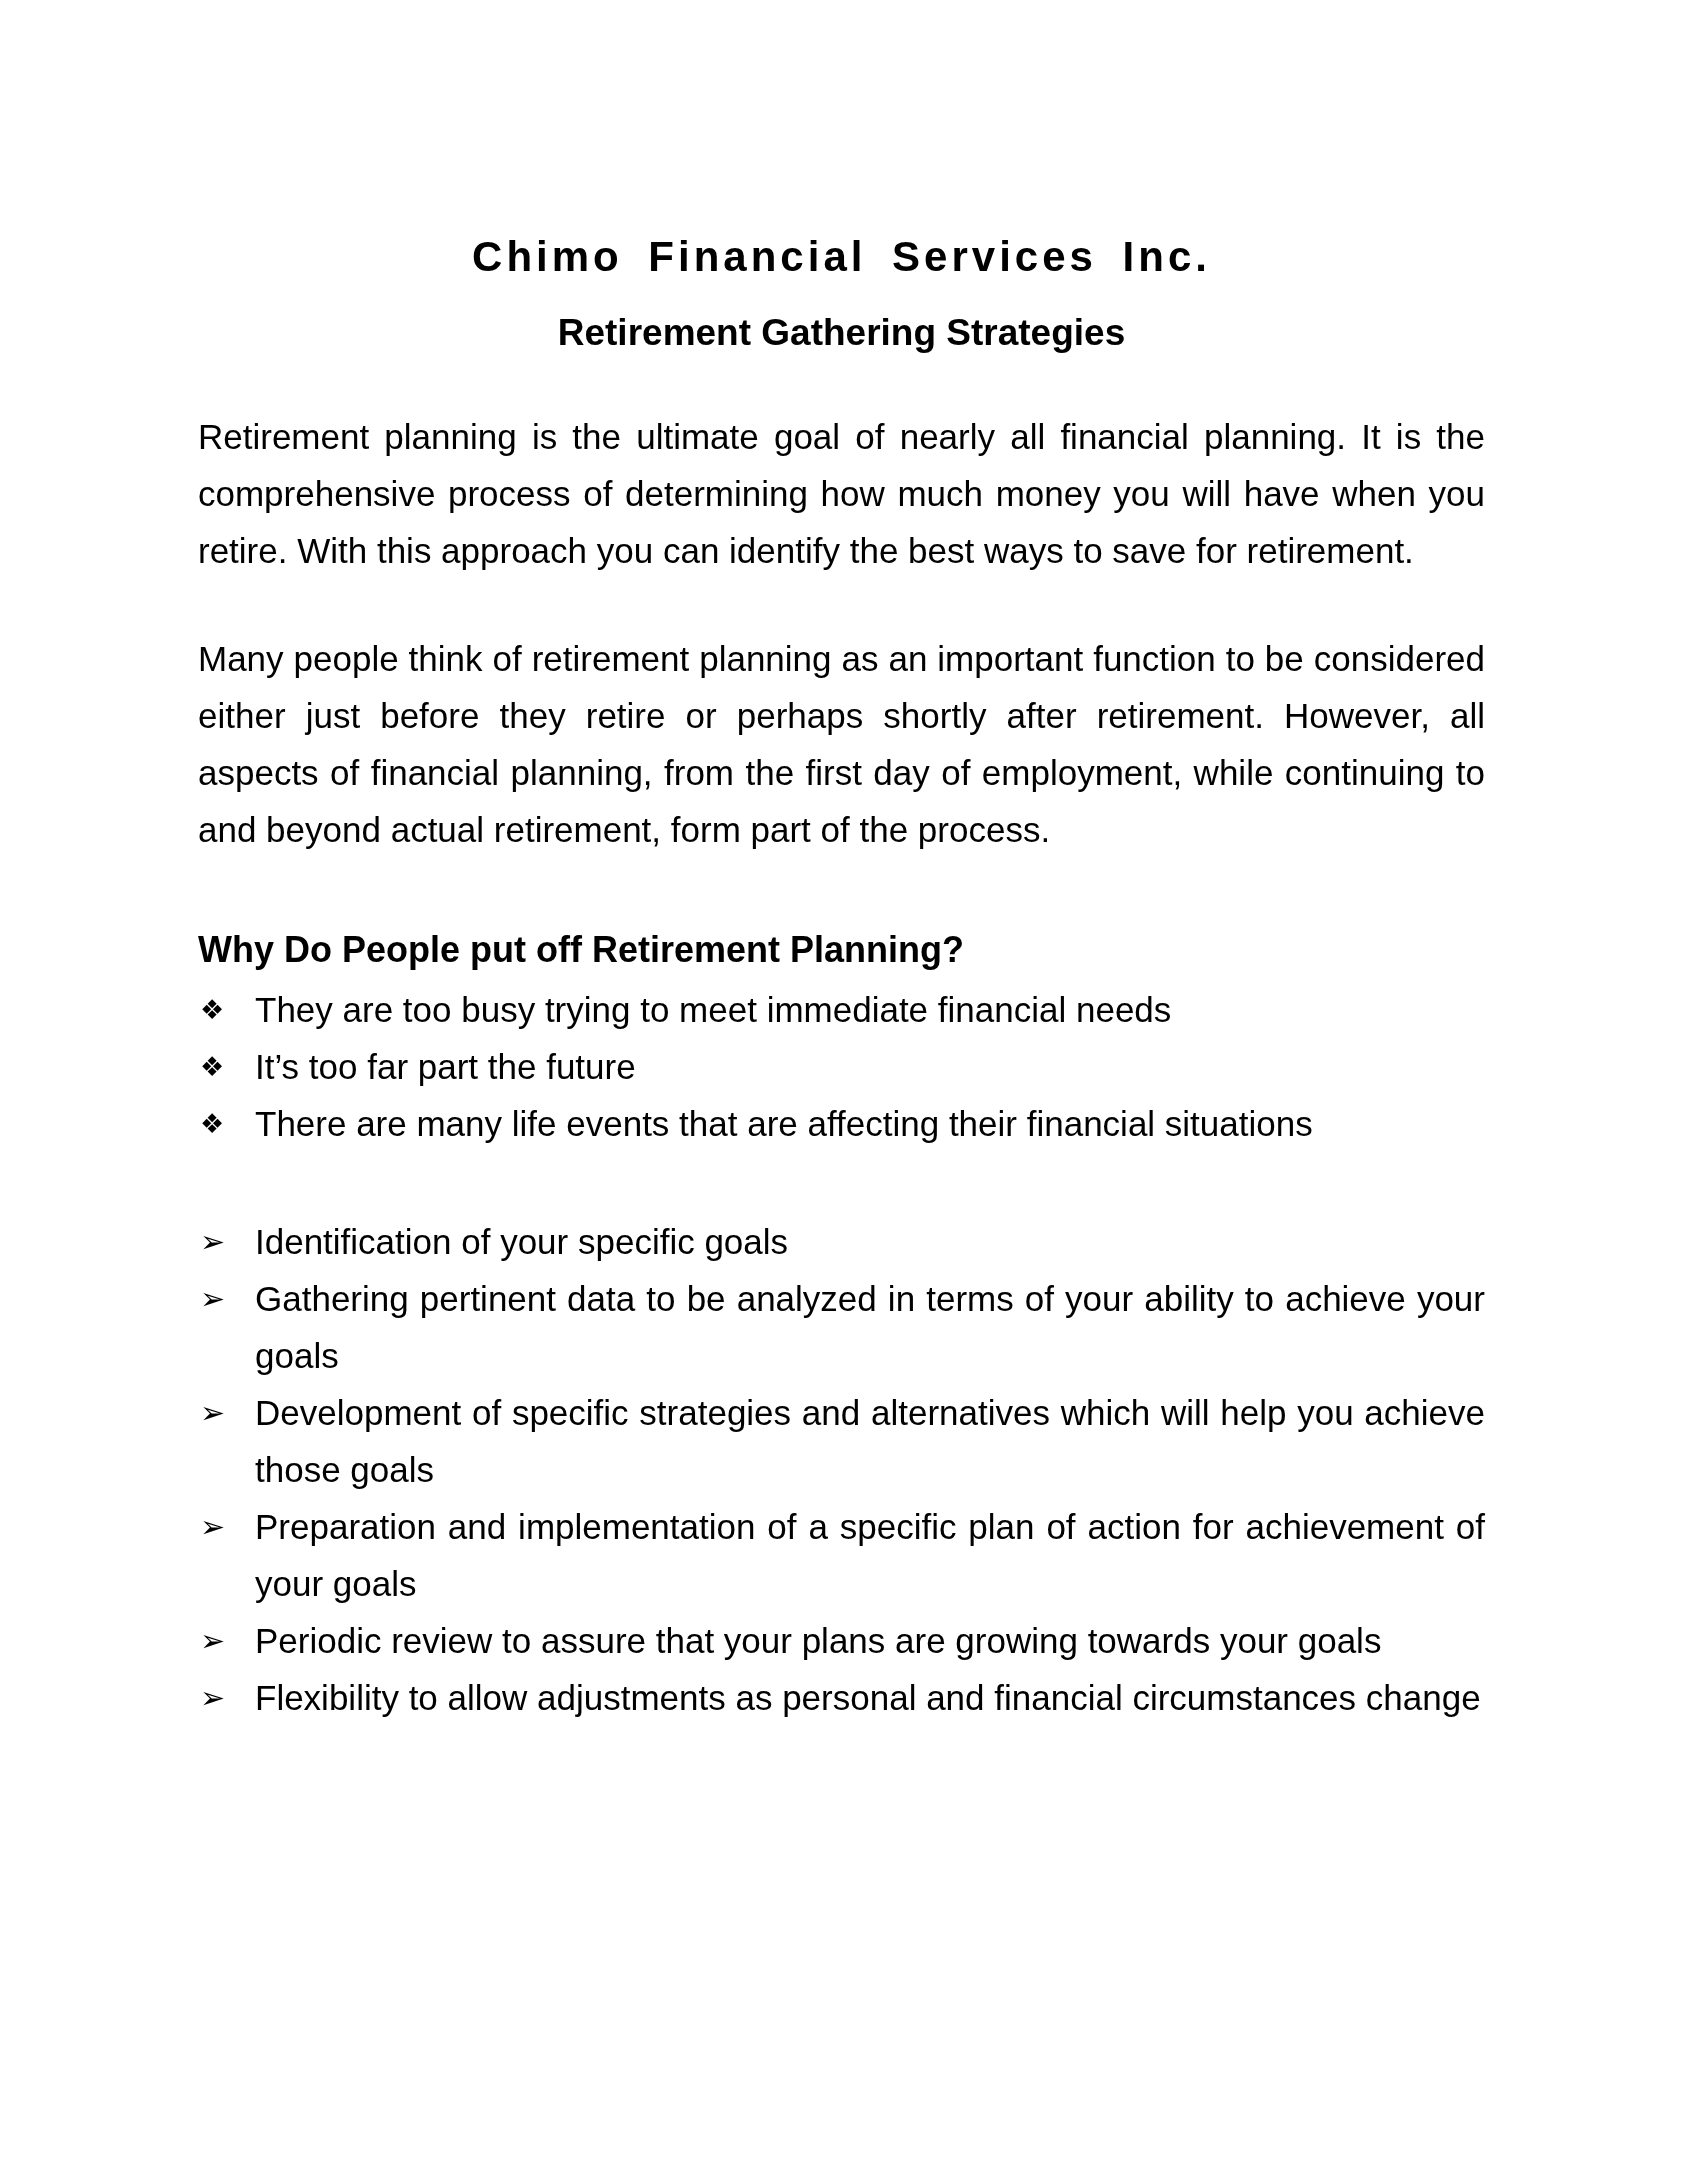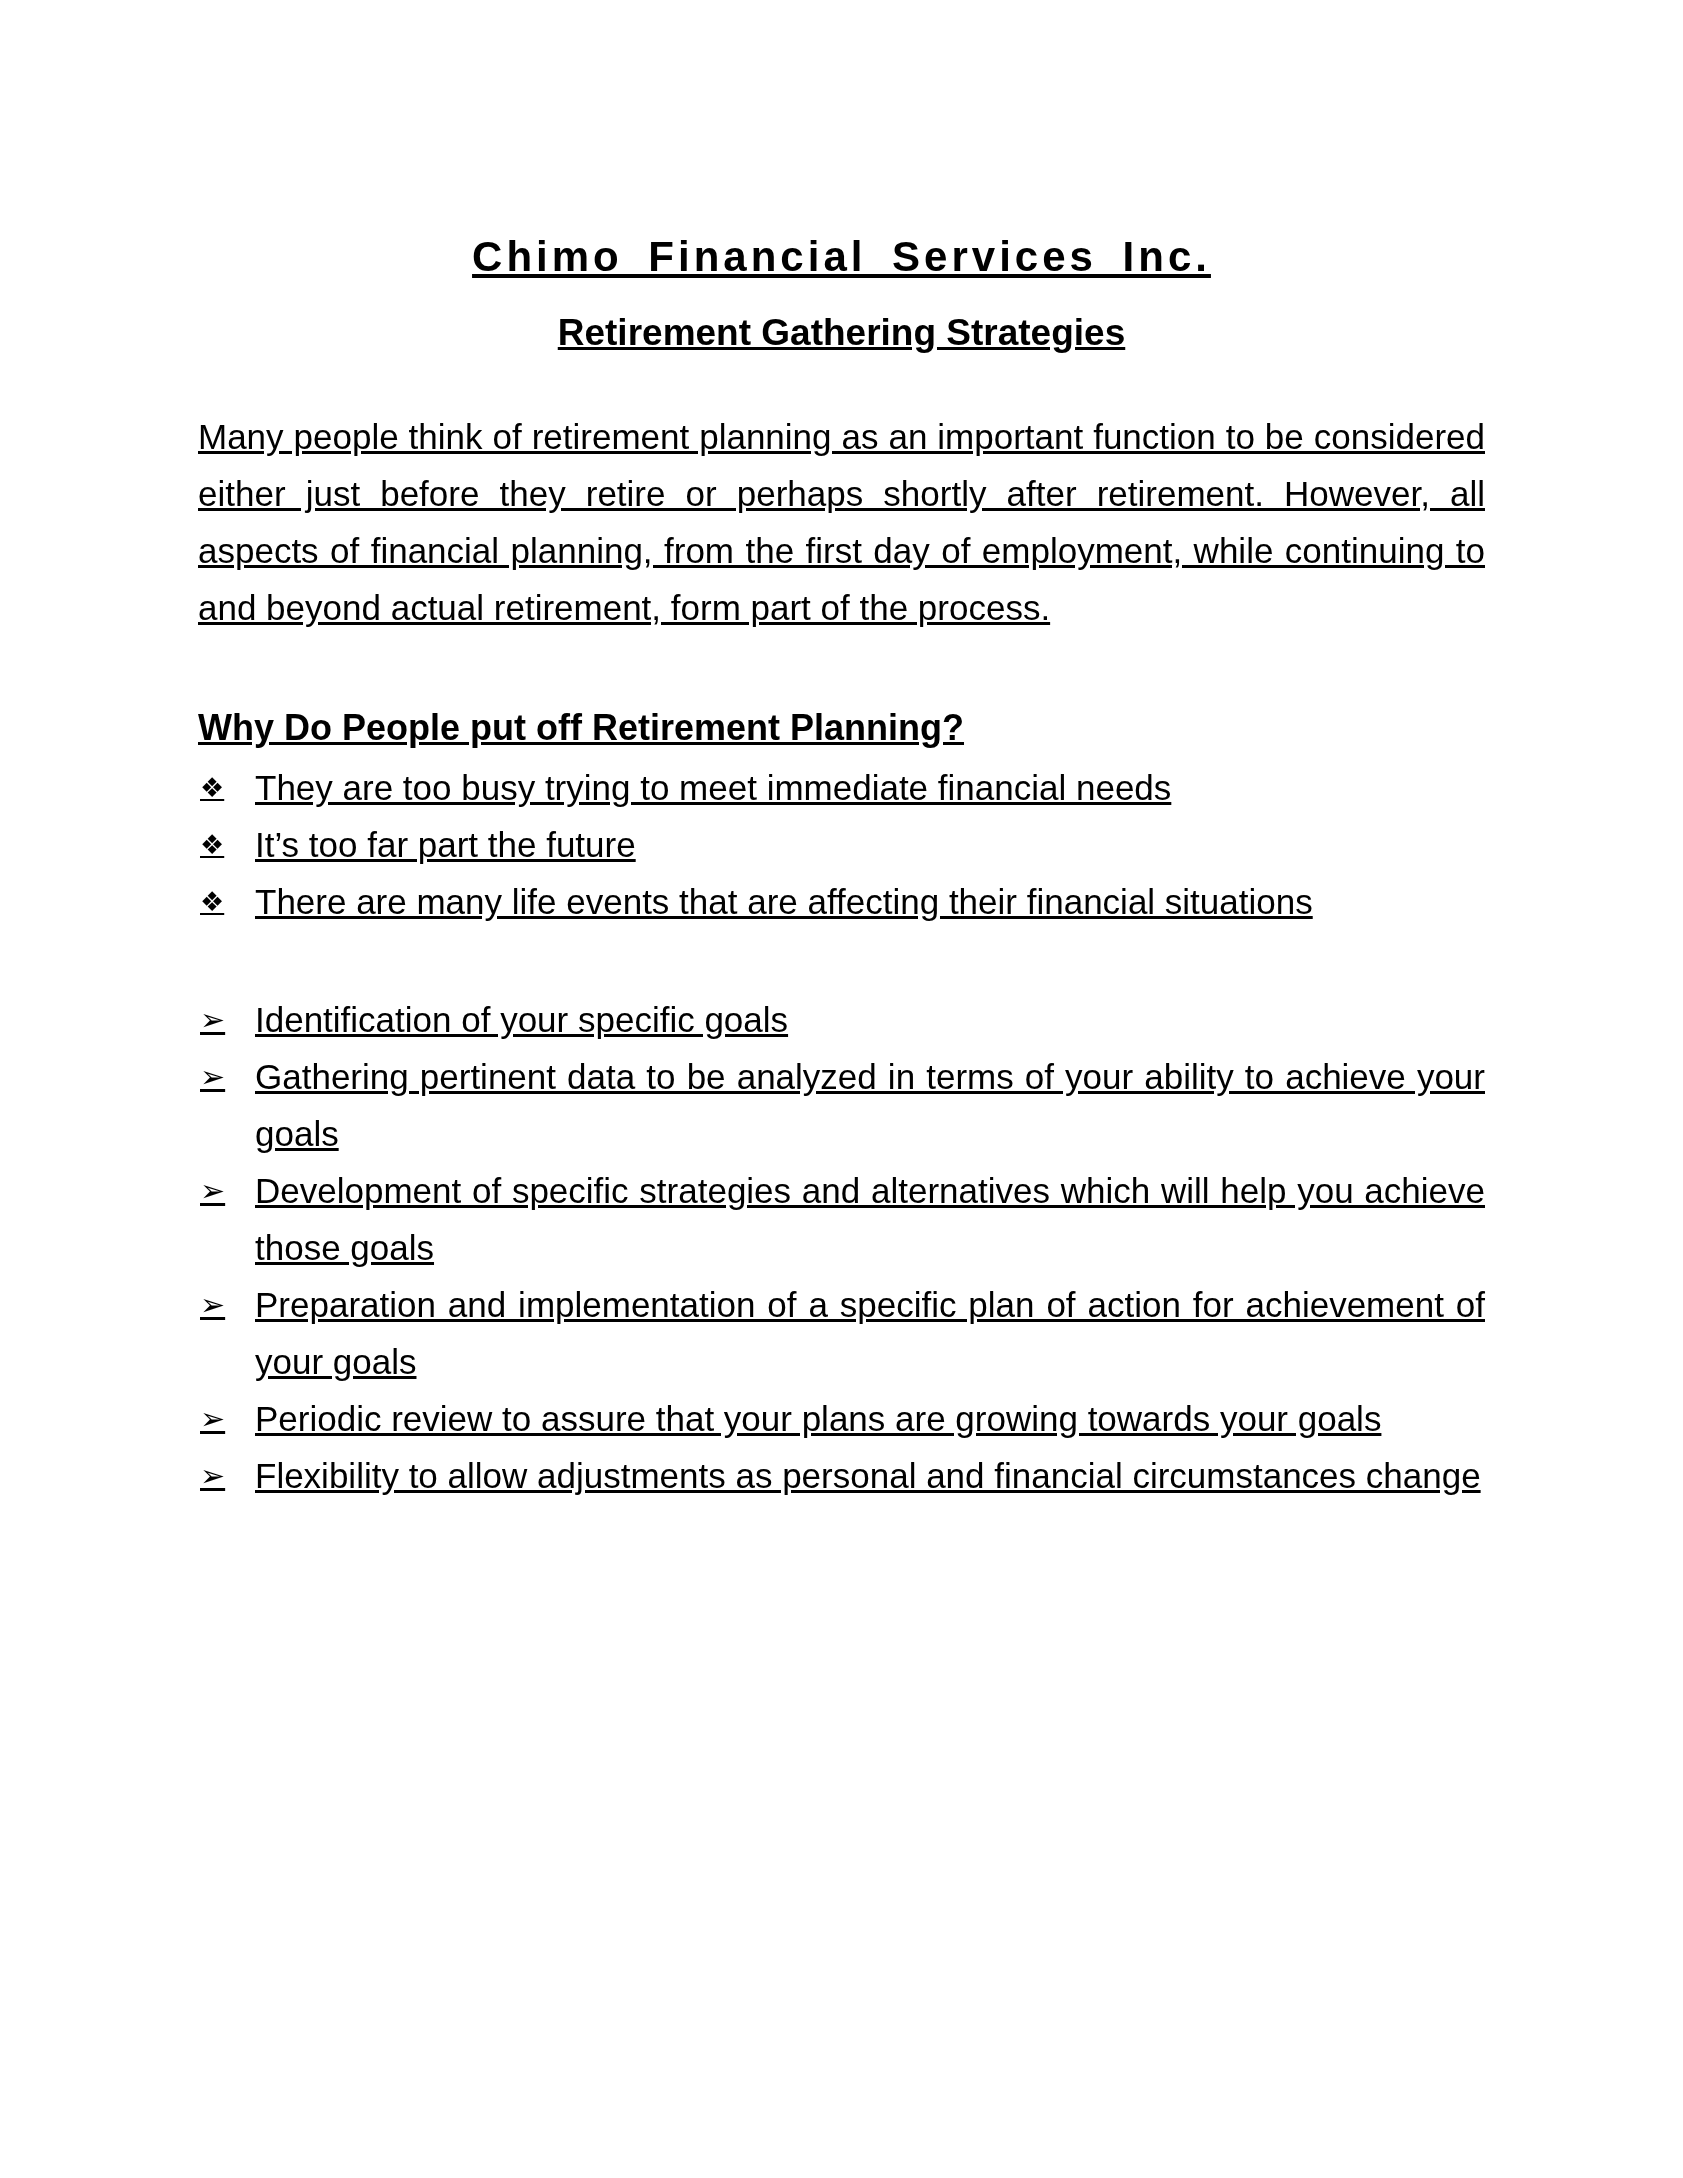--- a/index.html
+++ b/index.html
@@ -12,21 +12,20 @@
     height: 2178px;
     font-family: "Liberation Sans", sans-serif;
     color: #000000;
   }
   .page {
     position: relative;
     width: 1683px;
     height: 2178px;
     background: #ffffff;
     overflow: hidden;
-    text-decoration: underline;
   }
   .content {
     width: 1287px;
     margin-left: 198px;
     padding-top: 230px;
   }
   .doc-title {
     margin: 0 0 24px 0;
     text-align: center;
     font-size: 42px;
@@ -87,20 +86,21 @@
 </head>
 <body>
 
 <div class="page">
   <div class="content">
 
     <h1 class="doc-title">Chimo Financial Services Inc.</h1>
 
     <h2 class="doc-subtitle">Retirement Gathering Strategies</h2>
 
+    <p class="body-para intro">Retirement planning is the ultimate goal of nearly all financial planning. It is the comprehensive process of determining how much money you will have when you retire. With this approach you can identify the best ways to save for retirement.</p>
 
     <p class="body-para timing">Many people think of retirement planning as an important function to be considered either just before they retire or perhaps shortly after retirement. However, all aspects of financial planning, from the first day of employment, while continuing to and beyond actual retirement, form part of the process.</p>
 
     <h3 class="section-heading why-heading">Why Do People put off Retirement Planning?</h3>
 
     <ul class="doc-list why-list">
       <li class="doc-list-item">
         <span class="bullet diamond">❖</span>
         <span class="li-text">They are too busy trying to meet immediate financial needs</span>
       </li>

